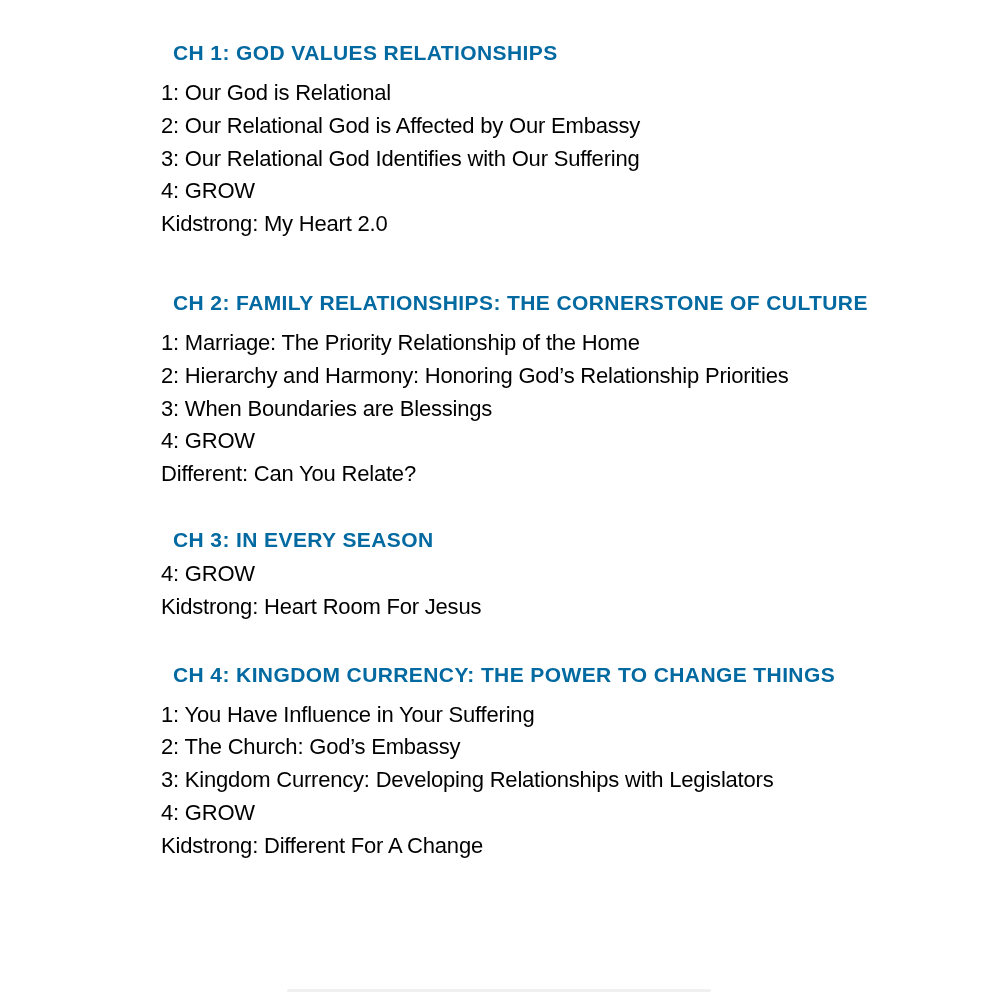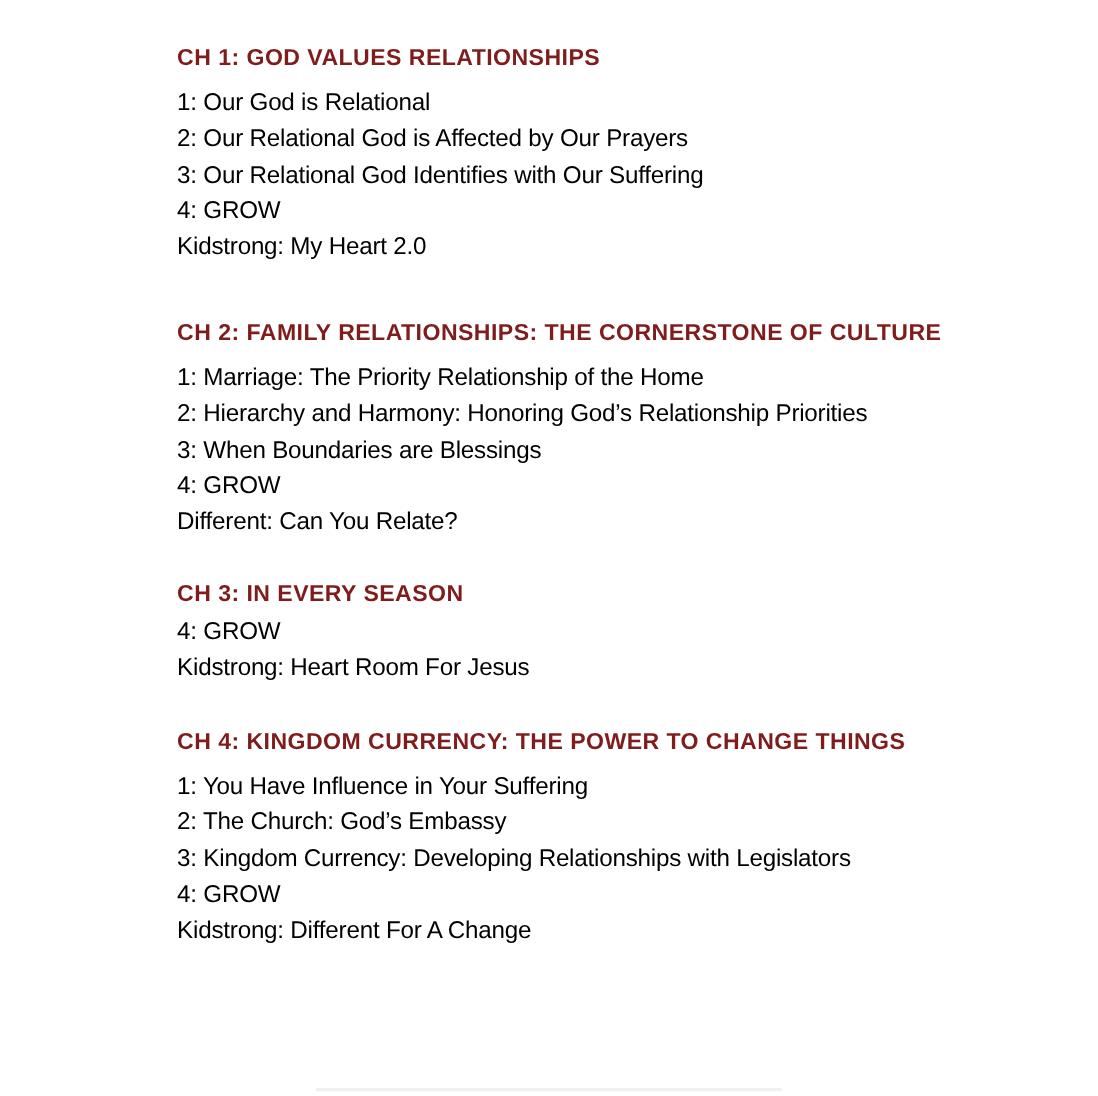--- a/index.html
+++ b/index.html
@@ -16,22 +16,22 @@
   }
   main.toc {
     padding: 36px 40px 0 161px;
   }
   .chapter { margin: 0; }
   .chapter-title {
     font-size: 21px;
     font-weight: 700;
     letter-spacing: 0.4px;
     line-height: 33px;
-    color: #7f1d1d;
-    margin: 0 0 8px 0;
+    color: #0369a1;
+    margin: 0 0 8px 12px;
   }
   .toc-item {
     font-size: 22px;
     font-weight: 400;
     letter-spacing: -0.2px;
     line-height: 32.8px;
     color: #000000;
     margin: 0;
   }
   .s2 { margin-top: 45px; }
@@ -49,21 +49,21 @@
   }
 </style>
 </head>
 <body>
 
 <main class="toc">
 
   <section class="chapter s1">
     <h2 class="chapter-title">CH 1: GOD VALUES RELATIONSHIPS</h2>
     <p class="toc-item">1: Our God is Relational</p>
-    <p class="toc-item">2: Our Relational God is Affected by Our Prayers</p>
+    <p class="toc-item">2: Our Relational God is Affected by Our Embassy</p>
     <p class="toc-item">3: Our Relational God Identifies with Our Suffering</p>
     <p class="toc-item">4: GROW</p>
     <p class="toc-item">Kidstrong: My Heart 2.0</p>
   </section>
 
   <section class="chapter s2">
     <h2 class="chapter-title">CH 2: FAMILY RELATIONSHIPS: THE CORNERSTONE OF CULTURE</h2>
     <p class="toc-item">1: Marriage: The Priority Relationship of the Home</p>
     <p class="toc-item">2: Hierarchy and Harmony: Honoring God’s Relationship Priorities</p>
     <p class="toc-item">3: When Boundaries are Blessings</p>

